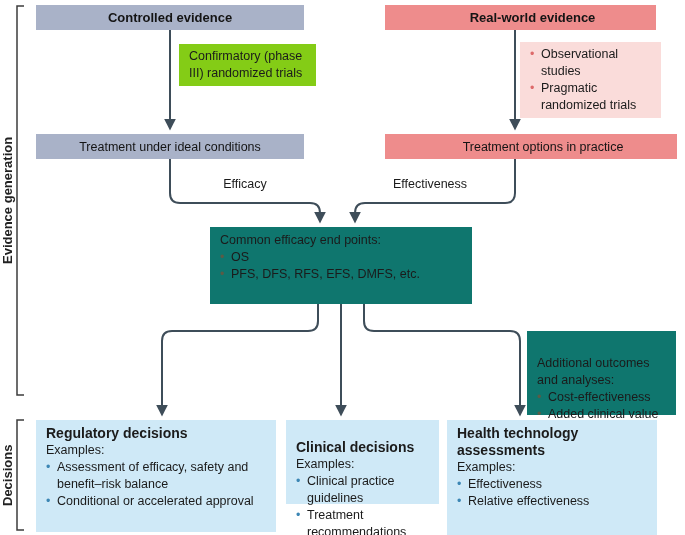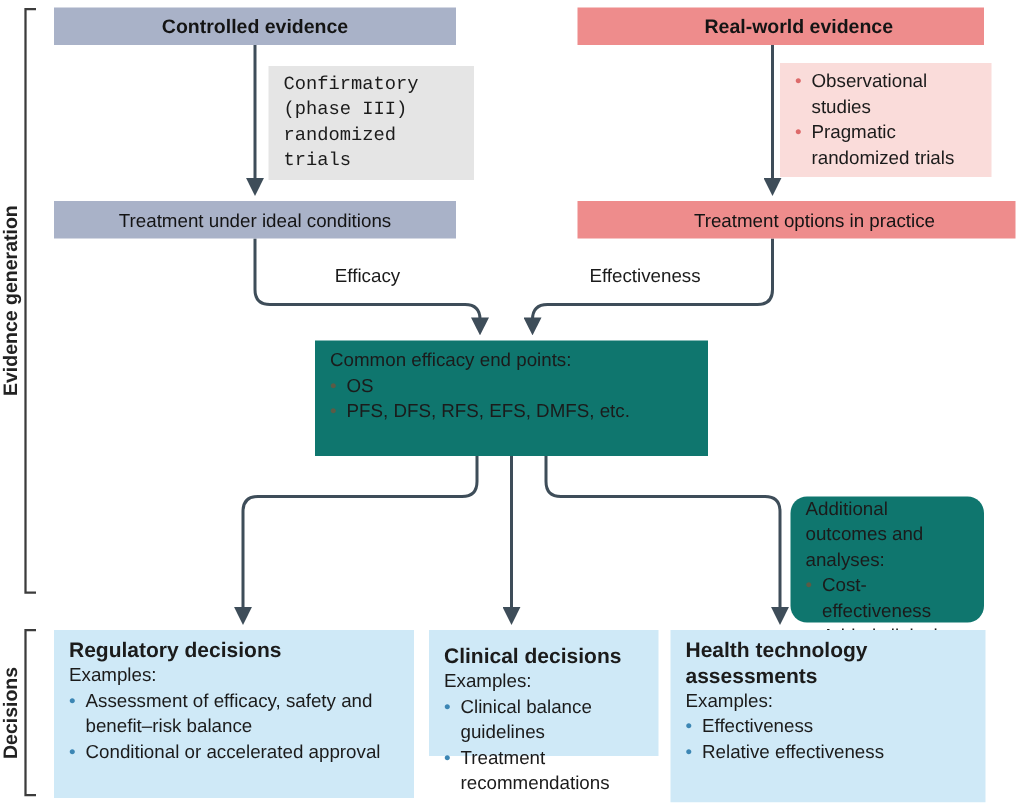--- a/index.html
+++ b/index.html
@@ -9,21 +9,21 @@
   svg.layer { position: absolute; left: 0; top: 0; }
 
   .hdr { display: flex; align-items: center; justify-content: center;
          font-weight: bold; font-size: 13px; color: #141414; }
   .bar { display: flex; align-items: center; justify-content: center;
          font-size: 12.5px; color: #141414; }
   .slate { background: #a9b2c8; }
   .pink  { background: #ee8c8c; padding-left: 24px; }
 
   .note { font-size: 12.5px; line-height: 17px; color: #1b1b1b; padding: 4px 10px; }
-  .lavender  { background: #e5e5e5; font-family: Liberation Mono, monospace; }
+  .lavender  { background: #84cc16; }
   .lightpink { background: #fadcda; }
   .olive     { background: #0f766e; }
   .blue      { background: #cfe9f7; }
 
   ul { list-style: none; margin: 0; padding: 0; }
   li { position: relative; padding-left: 11px; }
   li::before { content: "\2022"; position: absolute; left: 0; }
   .lightpink li::before { color: #dd6a6a; }
   .olive     li::before { color: #5b5b46; }
   .blue      li::before { color: #3c86b4; }
@@ -83,42 +83,42 @@
   <div class="abs arrow-label" style="left:383px; top:177px; width:94px;">Effectiveness</div>
 
   <div class="abs note olive" style="left:210px; top:227px; width:262px; height:77px; padding-top:5px;">
     <div>Common efficacy end points:</div>
     <ul>
       <li>OS</li>
       <li>PFS, DFS, RFS, EFS, DMFS, etc.</li>
     </ul>
   </div>
 
-  <div class="abs note olive" style="left:527px; top:331px; width:129px; height:84px; padding-top:0;border-radius:11px;">
+  <div class="abs note olive" style="left:527px; top:331px; width:149px; height:84px; padding-top:24px;">
     <div>Additional outcomes and analyses:</div>
     <ul>
       <li>Cost-effectiveness</li>
       <li>Added clinical value</li>
     </ul>
   </div>
 
   <div class="abs note blue" style="left:36px; top:420px; width:240px; height:112px; padding-top:5px;">
     <div class="dec-title">Regulatory decisions</div>
     <div>Examples:</div>
     <ul>
       <li>Assessment of efficacy, safety and benefit–risk balance</li>
       <li>Conditional or accelerated approval</li>
     </ul>
   </div>
 
-  <div class="abs note blue" style="left:286px; top:420px; width:153px; height:84px; padding-top:9px;">
+  <div class="abs note blue" style="left:286px; top:420px; width:153px; height:84px; padding-top:19px;">
     <div class="dec-title">Clinical decisions</div>
     <div>Examples:</div>
     <ul>
-      <li>Clinical balance guidelines</li>
+      <li>Clinical practice guidelines</li>
       <li>Treatment recommendations</li>
     </ul>
   </div>
 
   <div class="abs note blue" style="left:447px; top:420px; width:210px; height:144px; padding-top:5px;">
     <div class="dec-title">Health technology assessments</div>
     <div>Examples:</div>
     <ul>
       <li>Effectiveness</li>
       <li>Relative effectiveness</li>

